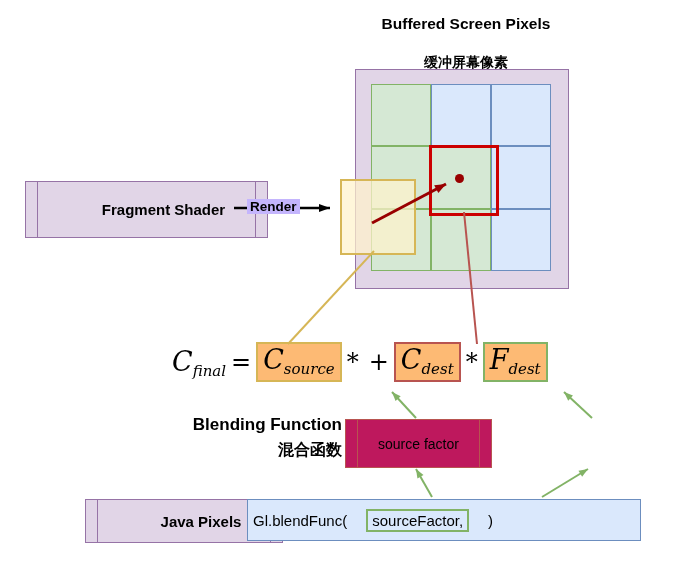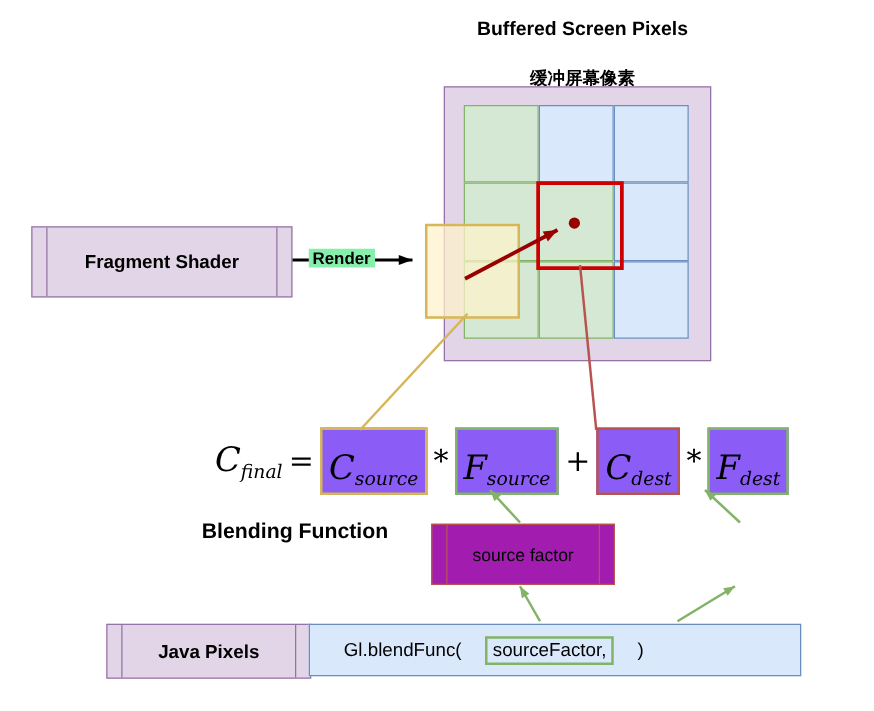--- a/index.html
+++ b/index.html
@@ -20,49 +20,49 @@
   .cell.blue{background:#DAE8FC;border-color:#6C8EBF;}
   .red-cell{left:429px;top:145px;width:64px;height:65px;border:3px solid #CC0000;z-index:3;}
   .dot{position:absolute;left:23px;top:26px;width:9px;height:9px;border-radius:50%;background:#990000;}
   .yellow-square{left:340px;top:179px;width:72px;height:72px;background:rgba(255,242,204,0.72);border:2px solid #D6B656;z-index:4;}
 
   
   .proc{border:1px solid;display:flex;align-items:center;justify-content:center;}
   .proc::before,.proc::after{content:"";position:absolute;top:0;bottom:0;width:1px;}
   .proc::before{left:11px;}
   .proc::after{right:11px;}
-  .proc.purple{background:#E1D5E7;border-color:#9673A6;}
+  .proc.purple{background:#E1D5E7;border-color:#9673A6;padding-left:34px;}
   .proc.purple::before,.proc.purple::after{background:#9673A6;}
-  .proc.pink{background:#a21caf;border-color:#B85450;}
+  .proc.pink{background:#be185d;border-color:#B85450;}
   .proc.pink::before,.proc.pink::after{background:#B85450;}
 
   .fs-box{left:25px;top:181px;width:207px;height:55px;font-size:15px;font-weight:bold;}
-  .render-label{left:247px;top:199px;background:#86efac;padding:0 3px;font-size:13.5px;font-weight:bold;z-index:11;}
+  .render-label{left:247px;top:199px;background:#c4b5fd;padding:0 3px;font-size:13.5px;font-weight:bold;z-index:11;}
 
   
   .formula{left:172px;top:342px;display:flex;align-items:center;font-family:"DejaVu Serif","Liberation Serif",serif;font-style:italic;font-size:27px;z-index:5;}
   .formula sub{font-size:15px;line-height:1;vertical-align:-0.35em;letter-spacing:0;}
   .formula .op{font-style:normal;font-size:24px;margin:0 5px;}
-  .boxed{border:2px solid;padding:15px 5px 3px 5px;background:#8b5cf6;}
+  .boxed{border:2px solid;padding:0 5px 3px 5px;background:#fdba74;}
   .box-orange{border-color:#D6B656;}
   .box-green{border-color:#82B366;}
   .box-red{border-color:#B85450;}
 
   
-  .blend-title{left:130px;top:414px;width:212px;text-align:center;line-height:1.35;}
+  .blend-title{left:130px;top:414px;width:212px;text-align:right;line-height:1.35;}
   .blend-title .en{font-size:17px;font-weight:bold;}
   .blend-title .zh{font-size:16px;font-weight:bold;margin-top:2px;}
 
   .factor-box{font-size:14px;height:47px;top:419px;}
   .src-factor{left:345px;width:145px;}
   .dst-factor{left:528px;width:138px;}
 
   
   .java-box{left:85px;top:499px;width:162px;height:42px;font-size:15px;font-weight:bold;}
-  .code-box{left:247px;top:499px;width:394px;height:42px;background:#DAE8FC;border:1px solid #6C8EBF;display:flex;align-items:center;padding-left:27px;font-size:15px;box-sizing:border-box;}
+  .code-box{left:247px;top:499px;width:394px;height:42px;background:#DAE8FC;border:1px solid #6C8EBF;display:flex;align-items:center;padding-left:5px;font-size:15px;box-sizing:border-box;}
   .argbox{border:2px solid #82B366;padding:1px 4px;margin:0 19px;background:transparent;}
   .argbox.arg2{margin-left:12px;}
 
   .overlay{left:0;top:0;z-index:10;pointer-events:none;}
 </style>
 </head>
 <body>
 
 <div id="canvas">
 
@@ -91,29 +91,29 @@
   <div class="abs proc purple fs-box">
     <span>Fragment Shader</span>
   </div>
   <div class="abs render-label">Render</div>
 
   <div class="abs formula">
     <span class="term"><span>C</span><sub>final</sub></span>
     <span class="op">=</span>
     <span class="term boxed box-orange"><span>C</span><sub>source</sub></span>
     <span class="op">*</span>
-    <span class="term boxed box-green"><span>F</span><sub>source</sub></span>
     <span class="op">+</span>
     <span class="term boxed box-red"><span>C</span><sub>dest</sub></span>
     <span class="op">*</span>
     <span class="term boxed box-green"><span>F</span><sub>dest</sub></span>
   </div>
 
   <div class="abs blend-title">
     <div class="en">Blending Function</div>
+    <div class="zh">混合函数</div>
   </div>
 
   <div class="abs proc pink factor-box src-factor">
     <span>source factor</span>
   </div>
 
   <div class="abs proc purple java-box">
     <span>Java Pixels</span>
   </div>
   <div class="abs code-box">

